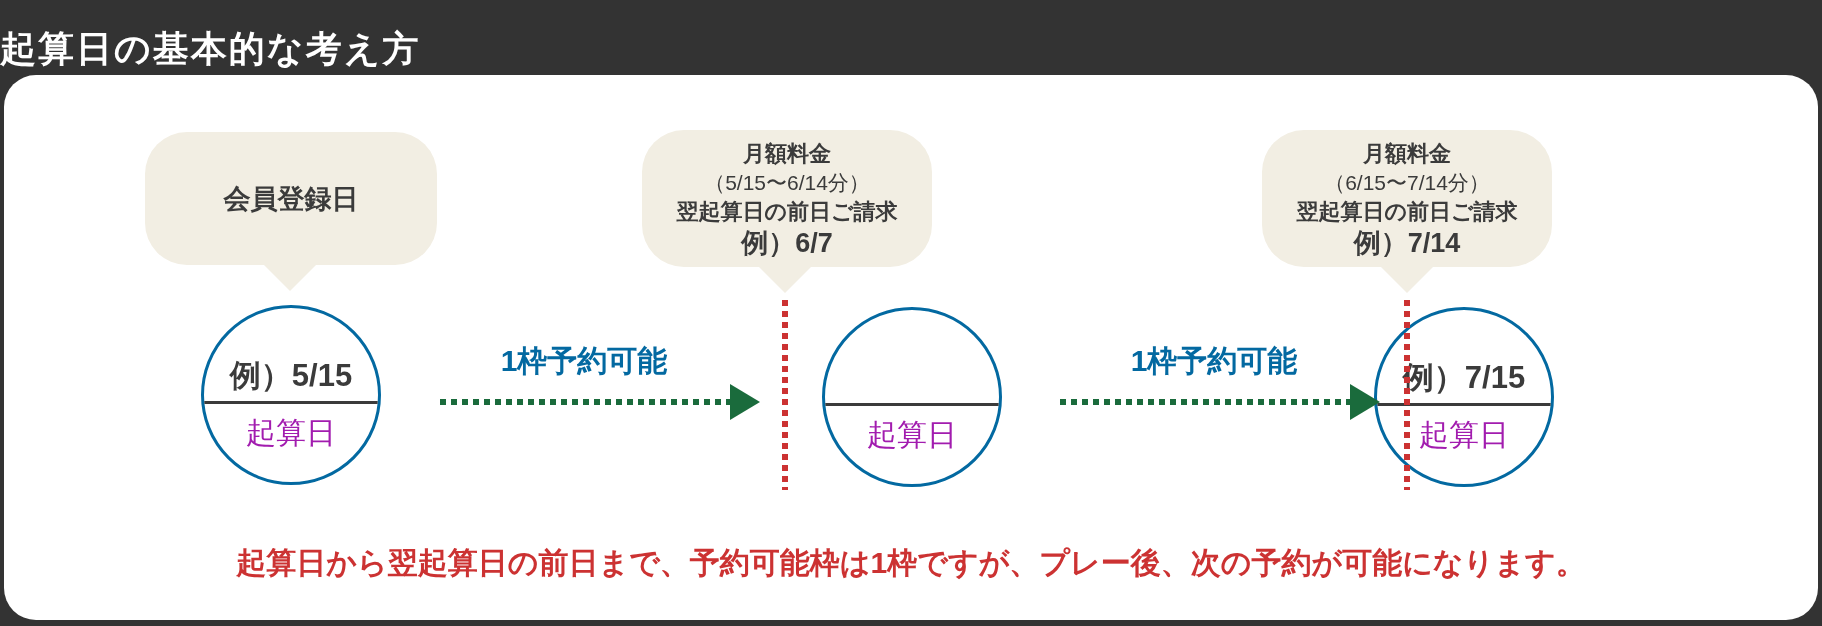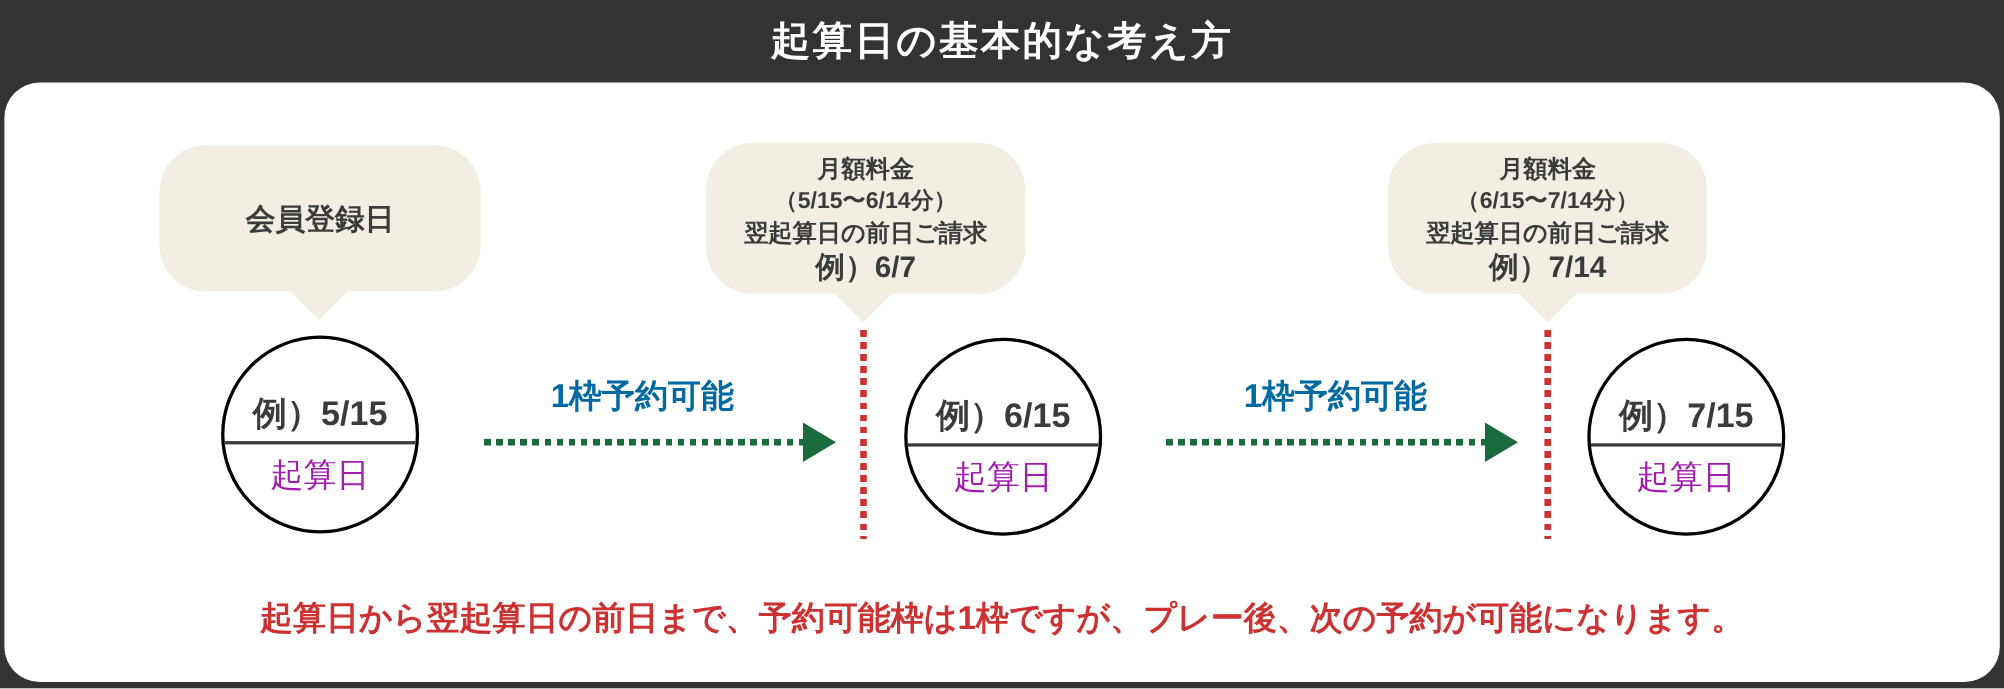--- a/index.html
+++ b/index.html
@@ -1,49 +1,49 @@
 <!DOCTYPE html>
 <html><head>
 <meta charset="utf-8">
 <style>
   * { margin:0; padding:0; box-sizing:border-box; }
   body { font-family:"Liberation Sans","DejaVu Sans",sans-serif; background:#ffffff; }
 
   .frame { position:relative; width:1822px; height:626px; background:#333333; overflow:hidden; }
 
-  .header { position:absolute; top:0; left:0; width:1822px; height:75px;
-            display:flex; align-items:center; justify-content:center; }
+  .header { position:absolute; top:12px; left:0; width:1822px; height:75px;
+            display:flex; align-items:center; }
   .header .title { color:#ffffff; font-size:36px; font-weight:bold; letter-spacing:2px; }
 
   .content { position:absolute; top:75px; left:4px; right:4px; bottom:6px; background:#ffffff;border-radius:32px; }
 
   
   .bubble { position:absolute; background:#f2eee3; border-radius:42px;
             display:flex; flex-direction:column; align-items:center; justify-content:center;
             color:#3b3b3b; text-align:center; }
   .bubble-1 { left:141px; top:57px;  width:292px; height:133px; }
   .bubble-2 { left:638px; top:55px;  width:290px; height:137px; }
   .bubble-3 { left:1258px; top:55px; width:290px; height:137px; }
   .bubble-1 .b-line { font-size:27px; font-weight:bold; line-height:44px; }
   .b-t   { font-size:22px; font-weight:bold; line-height:30px; }
-  .b-sub { font-size:21px; font-weight:bold; line-height:28px; }
+  .b-sub { font-size:21px; font-weight:normal; line-height:28px; }
   .b-ex  { font-size:27px; font-weight:bold; line-height:32px; }
   .tail { position:absolute; width:0; height:0;
           border-left:28px solid transparent; border-right:28px solid transparent;
           border-top:28px solid #f2eee3; }
   .tail-1 { left:258px;  top:188px; }
   .tail-2 { left:753px;  top:190px; }
   .tail-3 { left:1375px; top:190px; }
 
   
   .circle { position:absolute; width:180px; height:180px; background:#ffffff;
-            border:3px solid #000000; border-radius:50%; overflow:hidden; }
+            border:3px solid #0369a1; border-radius:50%; overflow:hidden; }
   .circle-1 { left:197px;  top:230px; }
   .circle-2 { left:818px;  top:232px; }
-  .circle-3 { left:1439px; top:232px; }
+  .circle-3 { left:1370px; top:232px; }
   .circle .c-date { position:absolute; top:48px; left:0; width:100%; text-align:center;
                     font-size:31px; font-weight:bold; color:#3b3b3b; line-height:40px; }
   .circle .c-divider { position:absolute; top:93px; left:0; width:100%; height:3px; background:#3b3b3b; }
   .circle .c-label { position:absolute; top:102px; left:0; width:100%; text-align:center;
                      font-size:30px; color:#a21caf; line-height:45px; }
 
   
   .arrow-label { position:absolute; text-align:center; color:#0369a1;
                  font-size:30px; font-weight:bold; line-height:36px; }
   .arrow-label-1 { left:430px;  top:268px; width:300px; }
@@ -99,21 +99,20 @@
       <div class="b-ex">例）7/14</div>
     </div>
     <div class="tail tail-3"></div>
 
     <div class="circle circle-1">
       <div class="c-date">例）5/15</div>
       <div class="c-divider"></div>
       <div class="c-label">起算日</div>
     </div>
     <div class="circle circle-2">
-      <div class="c-date">例）6/15</div>
       <div class="c-divider"></div>
       <div class="c-label">起算日</div>
     </div>
     <div class="circle circle-3">
       <div class="c-date">例）7/15</div>
       <div class="c-divider"></div>
       <div class="c-label">起算日</div>
     </div>
 
     <div class="arrow-label arrow-label-1">1枠予約可能</div>

